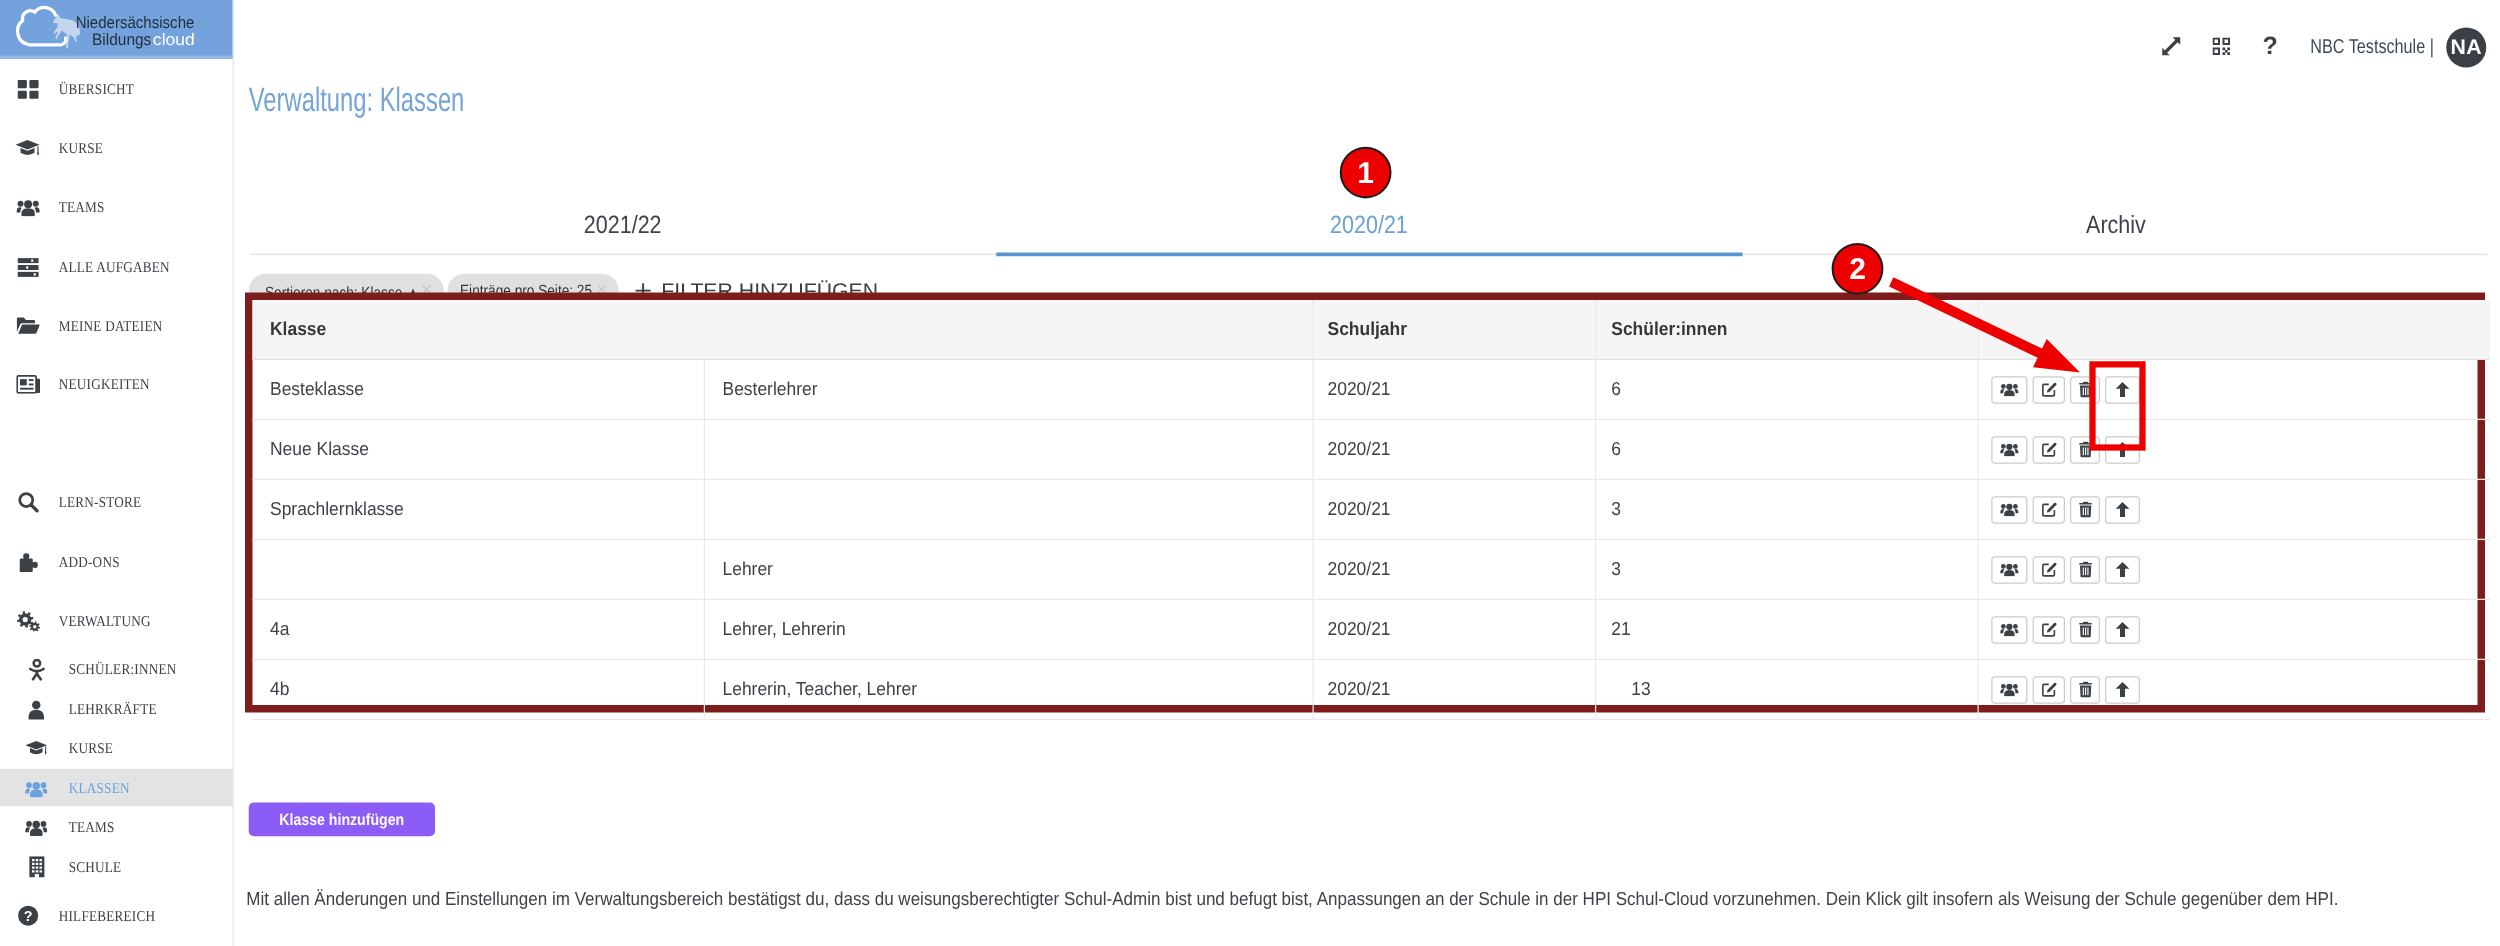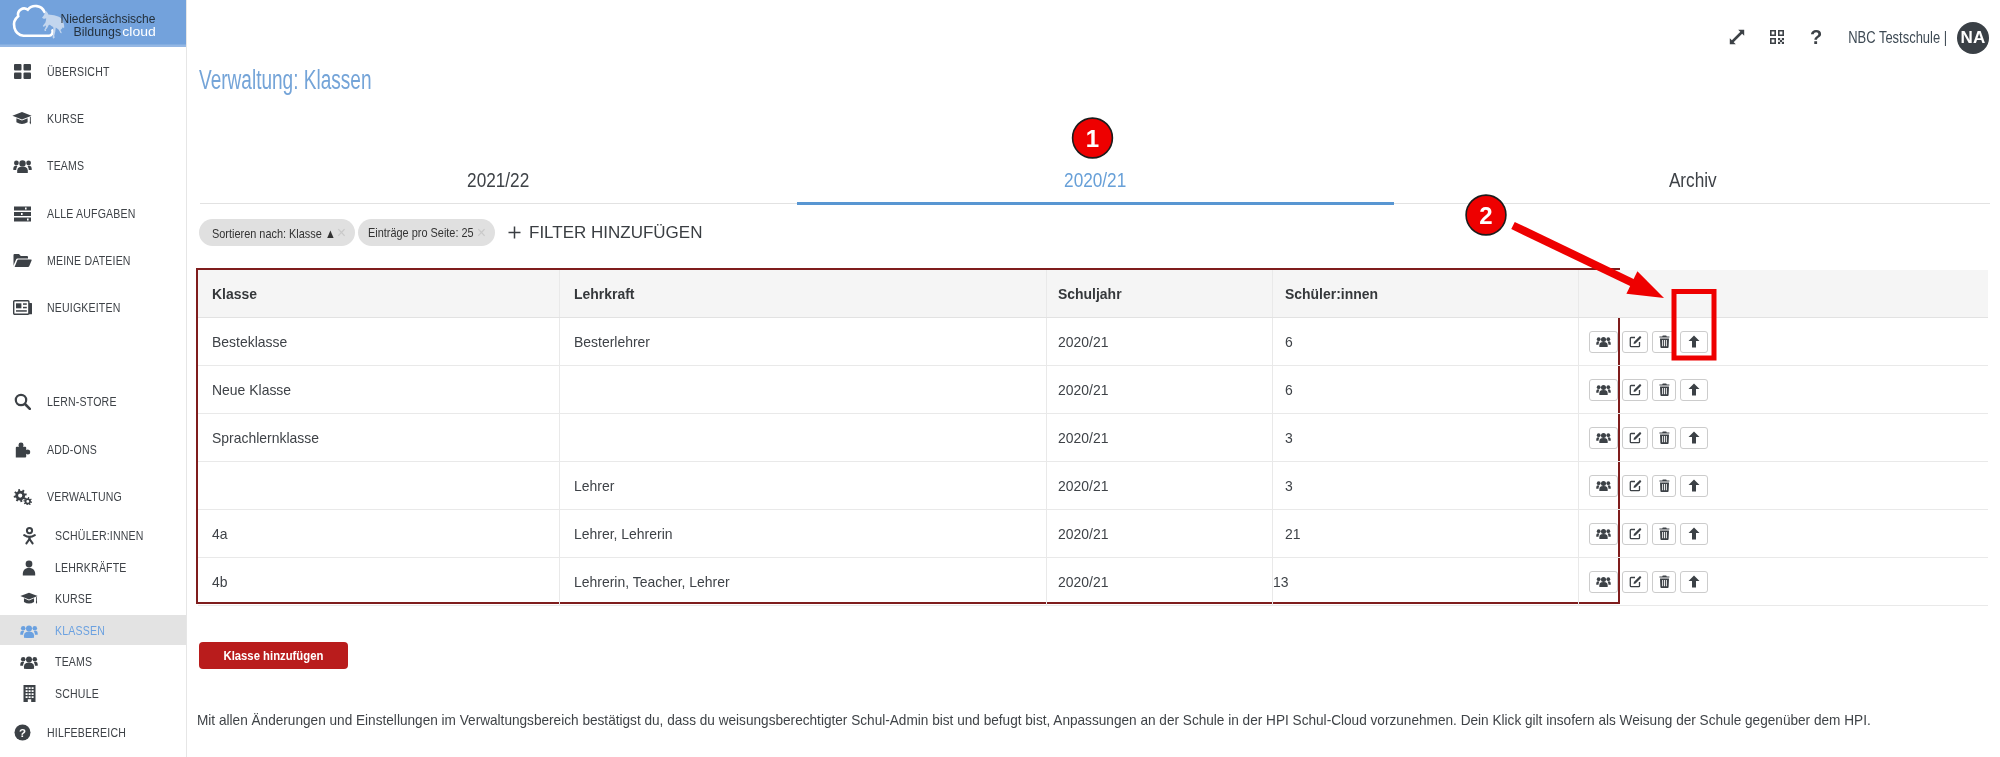--- a/index.html
+++ b/index.html
@@ -2,21 +2,21 @@
 <html lang="de"><head>
 <meta charset="utf-8">
 <style>
   * { margin:0; padding:0; box-sizing:border-box; }
   html,body { width:2000px; height:757px; background:#fff; font-family:"Liberation Sans", sans-serif; overflow:hidden; position:relative; }
   
   #sidebar { position:absolute; left:0; top:0; width:187px; height:757px; background:#fff; border-right:1px solid #e6e6e6; }
   #logo { position:absolute; left:0; top:0; width:186px; height:47px; background:#73a2dc; }
   .navitem { position:absolute; left:0; width:186px; height:47px; }
   .navitem .ic { position:absolute; left:12px; top:50%; transform:translateY(-50%); width:20px; height:20px; display:flex; align-items:center; justify-content:center; }
-  .navitem .lb { position:absolute; left:47px; top:50%; transform:translateY(-50%); font-size:12px; letter-spacing:0.2px; color:#3e4247; white-space:nowrap; }
+  .navitem .lb { position:absolute; left:47px; top:50%; transform:translateY(-50%); font-size:12px; letter-spacing:0.2px; color:#3e4247; white-space:nowrap;font-family:Liberation Serif, serif; }
   .sub .ic { left:20px; width:18px; height:18px; }
   .sub .lb { left:55px; font-size:12px; }
   .lb i { font-style:normal; display:inline-block; transform:scaleX(0.88); transform-origin:0 50%; }
   #selbg { position:absolute; left:0; top:615px; width:186px; height:30px; background:#e3e3e3; }
   
   .topic { position:absolute; color:#3c4146; }
   #who { position:absolute; top:29px; right:53px; font-size:16px; color:#3e4a54; white-space:nowrap; }
   #who i { font-style:normal; display:inline-block; transform:scaleX(0.81); transform-origin:100% 50%; }
   #avatar { position:absolute; left:1957px; top:22px; width:32px; height:32px; border-radius:50%; background:#3a4046; color:#fff; font-weight:bold; font-size:17px; display:flex; align-items:center; justify-content:center; letter-spacing:0.3px; }
   
@@ -26,36 +26,36 @@
   #tabul { position:absolute; left:797px; top:202px; width:597px; height:3px; background:#5896d2; }
   .tab { position:absolute; top:169px; width:597px; text-align:center; font-size:20px; color:#3e4247; }
   .tab i { font-style:normal; display:inline-block; transform:scaleX(0.86); transform-origin:50% 50%; }
   
   .chip { position:absolute; top:219px; height:27px; border-radius:13.5px; background:#e0e0e0; color:#333; font-size:13px; display:flex; align-items:center; }
   .chip i { font-style:normal; display:inline-block; transform:scaleX(0.84); transform-origin:0 50%; white-space:nowrap; }
   .chip .x { position:absolute; right:9px; top:50%; transform:translateY(-52%); color:#c9c9c9; font-size:16px; }
   #addfilter { position:absolute; left:508px; top:219px; height:27px; display:flex; align-items:center; color:#3a3e42; font-size:17px; }
   #addfilter i { font-style:normal; display:inline-block; transform:scaleX(1); transform-origin:0 50%; white-space:nowrap; }
   
-  #tbl { position:absolute; left:196px; top:268px; width:1424px; height:336px; border:2px solid #7f1d1d; }
+  #tbl { position:absolute; left:196px; top:234px; width:1792px; height:336px; border:6px solid #7f1d1d; }
   .trow { position:absolute; left:0; width:1790px; height:48px; border-bottom:1px solid #e9e9e9; }
   #thead { top:0; background:#f5f5f5; border-bottom:1px solid #e2e2e2; }
   .cell { position:absolute; top:0; height:100%; display:flex; align-items:center; padding-left:14px; font-size:15px; color:#3e4247; border-left:1px solid #e9e9e9; }
   .cell.first { border-left:none; }
   .cell i { font-style:normal; display:inline-block; transform:scaleX(0.93); transform-origin:0 50%; white-space:nowrap; }
   #thead .cell { font-weight:bold; color:#35383b; }
   .c1 { left:0; width:361px; }
   .c2 { left:361px; width:487px; }
   .c3 { left:848px; width:226px; }
   .c4 { left:1074px; width:306px; }
   .c5 { left:1380px; width:410px; }
   .btns { position:absolute; left:10px; top:50%; transform:translateY(-50%); display:flex; gap:4px; }
   .btn { height:22px; background:#fff; border:1px solid #ccc; border-radius:3px; display:flex; align-items:center; justify-content:center; }
   
-  #addclass { position:absolute; left:199px; top:642px; width:149px; height:27px; background:#b91c1c; border-radius:4px; color:#fff; font-weight:bold; font-size:13px; display:flex; align-items:center; justify-content:center; }
+  #addclass { position:absolute; left:199px; top:642px; width:149px; height:27px; background:#8b5cf6; border-radius:4px; color:#fff; font-weight:bold; font-size:13px; display:flex; align-items:center; justify-content:center; }
   #addclass i { font-style:normal; display:inline-block; transform:scaleX(0.87); transform-origin:50% 50%; }
   #footer { position:absolute; left:197px; top:711px; font-size:15px; color:#3f4347; white-space:nowrap; transform:scaleX(0.908); transform-origin:0 0; }
   
   #anno { position:absolute; left:0; top:0; width:2000px; height:757px; pointer-events:none; }
 </style>
 </head>
 <body>
 <div id="sidebar">
   <div id="selbg"></div>
   <div id="logo">
@@ -305,23 +305,20 @@
     <svg width="13" height="13" viewBox="0 0 13 13" style="margin-right:8px">
       <path d="M6.5 0.5 V12.5 M0.5 6.5 H12.5" stroke="#3a3e42" stroke-width="1.5"></path>
     </svg>
     <i>FILTER HINZUFÜGEN</i>
   </div>
 <div id="tbl">
   <div class="trow" id="thead">
     <div class="cell c1 first">
         <i>Klasse</i>
       </div>
-    <div class="cell c2">
-        <i>Lehrkraft</i>
-      </div>
     <div class="cell c3" style="padding-left:11px">
         <i>Schuljahr</i>
       </div>
     <div class="cell c4" style="padding-left:12px">
         <i>Schüler:innen</i>
       </div>
     <div class="cell c5"></div>
   </div>
 <div class="trow" style="top:48px">
 <div class="cell c1 first">
@@ -568,21 +565,21 @@
 <div class="trow" style="top:288px">
 <div class="cell c1 first">
         <i>4b</i>
       </div>
 <div class="cell c2">
         <i>Lehrerin, Teacher, Lehrer</i>
       </div>
 <div class="cell c3" style="padding-left:11px">
         <i>2020/21</i>
       </div>
-<div class="cell c4" style="padding-left:0">
+<div class="cell c4" style="padding-left:28px">
         <i>13</i>
       </div>
 <div class="cell c5">
         <div class="btns">
           <span class="btn" style="width:29px">
             <svg width="15" height="11.1" viewBox="0 0 15 11.1">
               <g fill="#3c4146">
                 <circle cx="7.5" cy="3.47" r="2.53"></circle>
                 <circle cx="2.68" cy="3.16" r="1.89"></circle>
                 <circle cx="12.32" cy="3.16" r="1.89"></circle>

